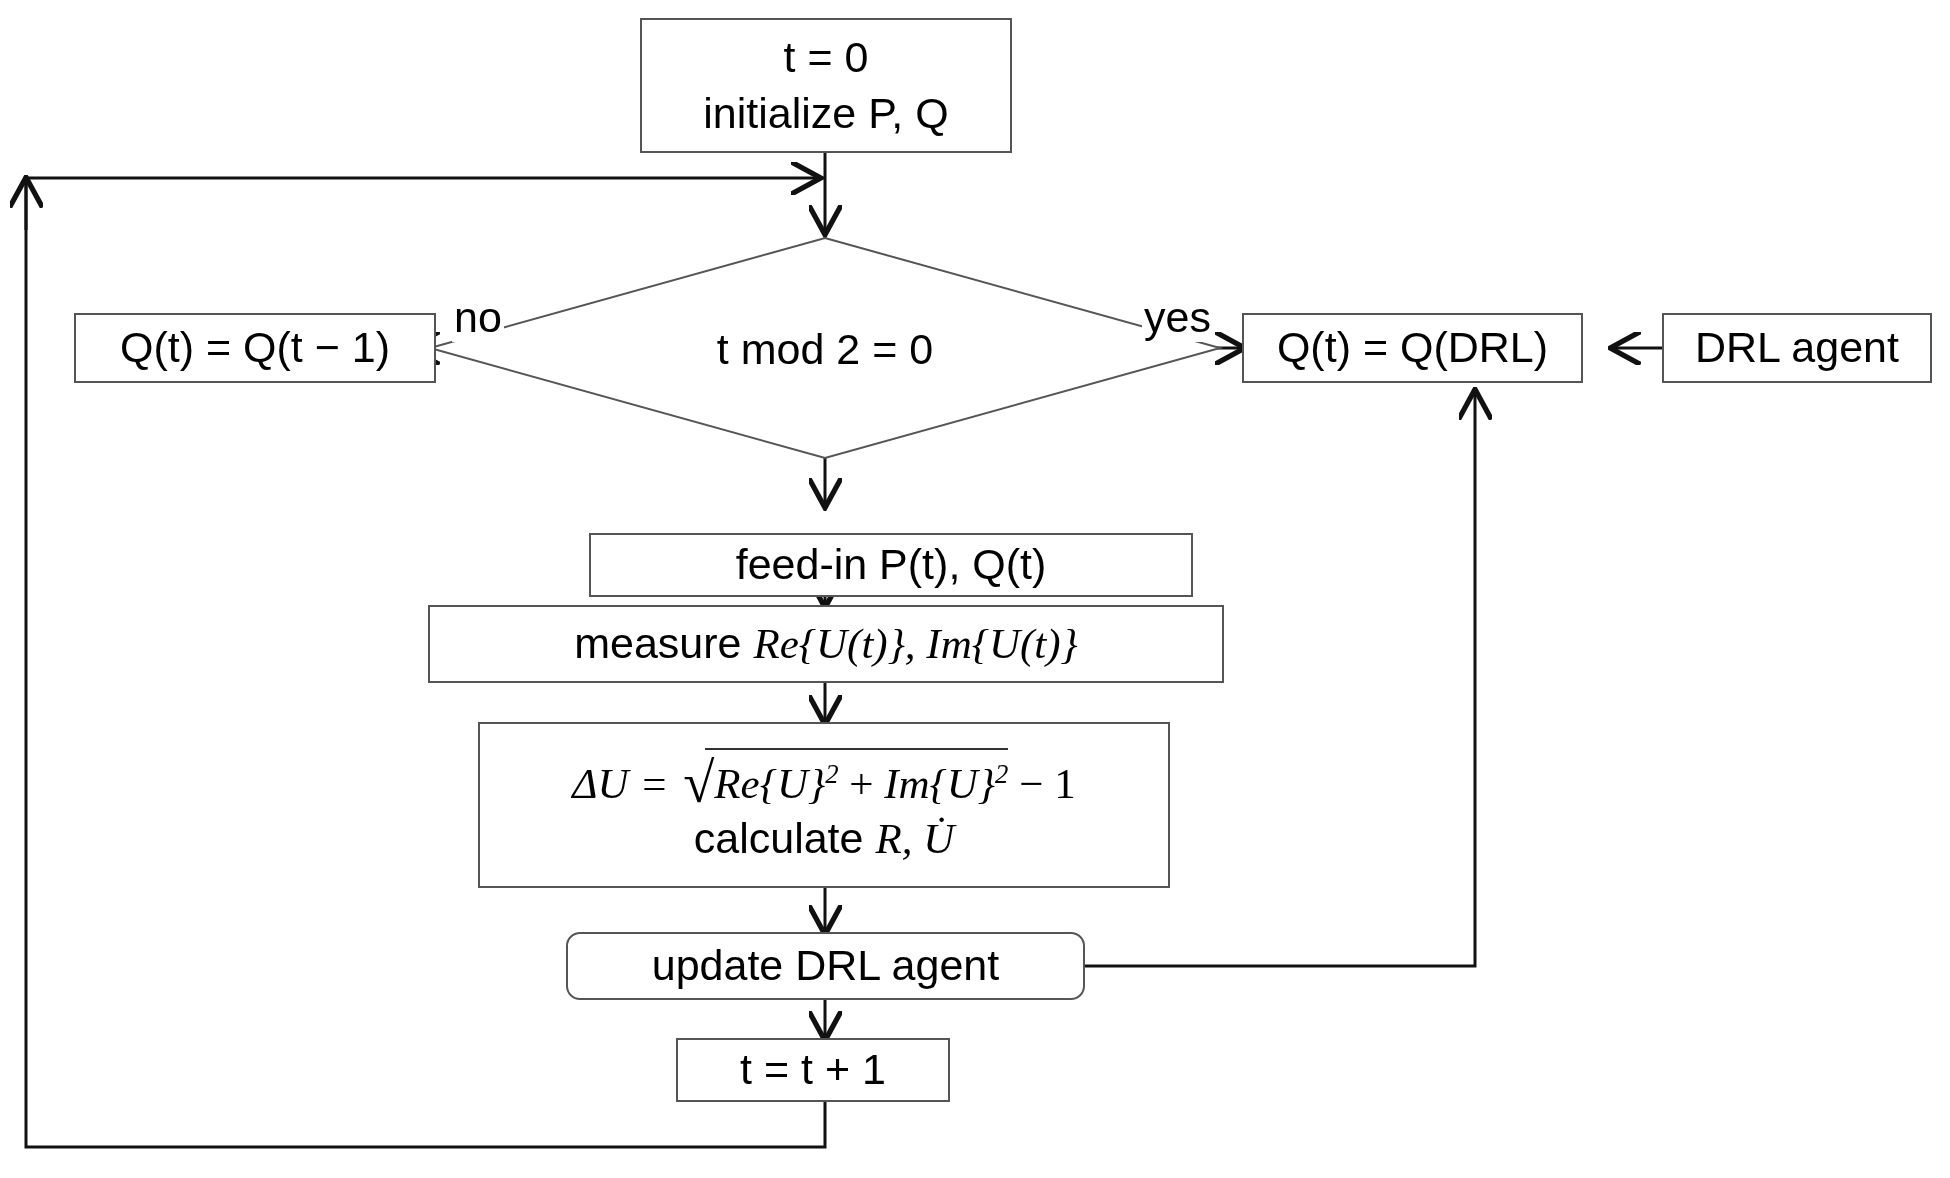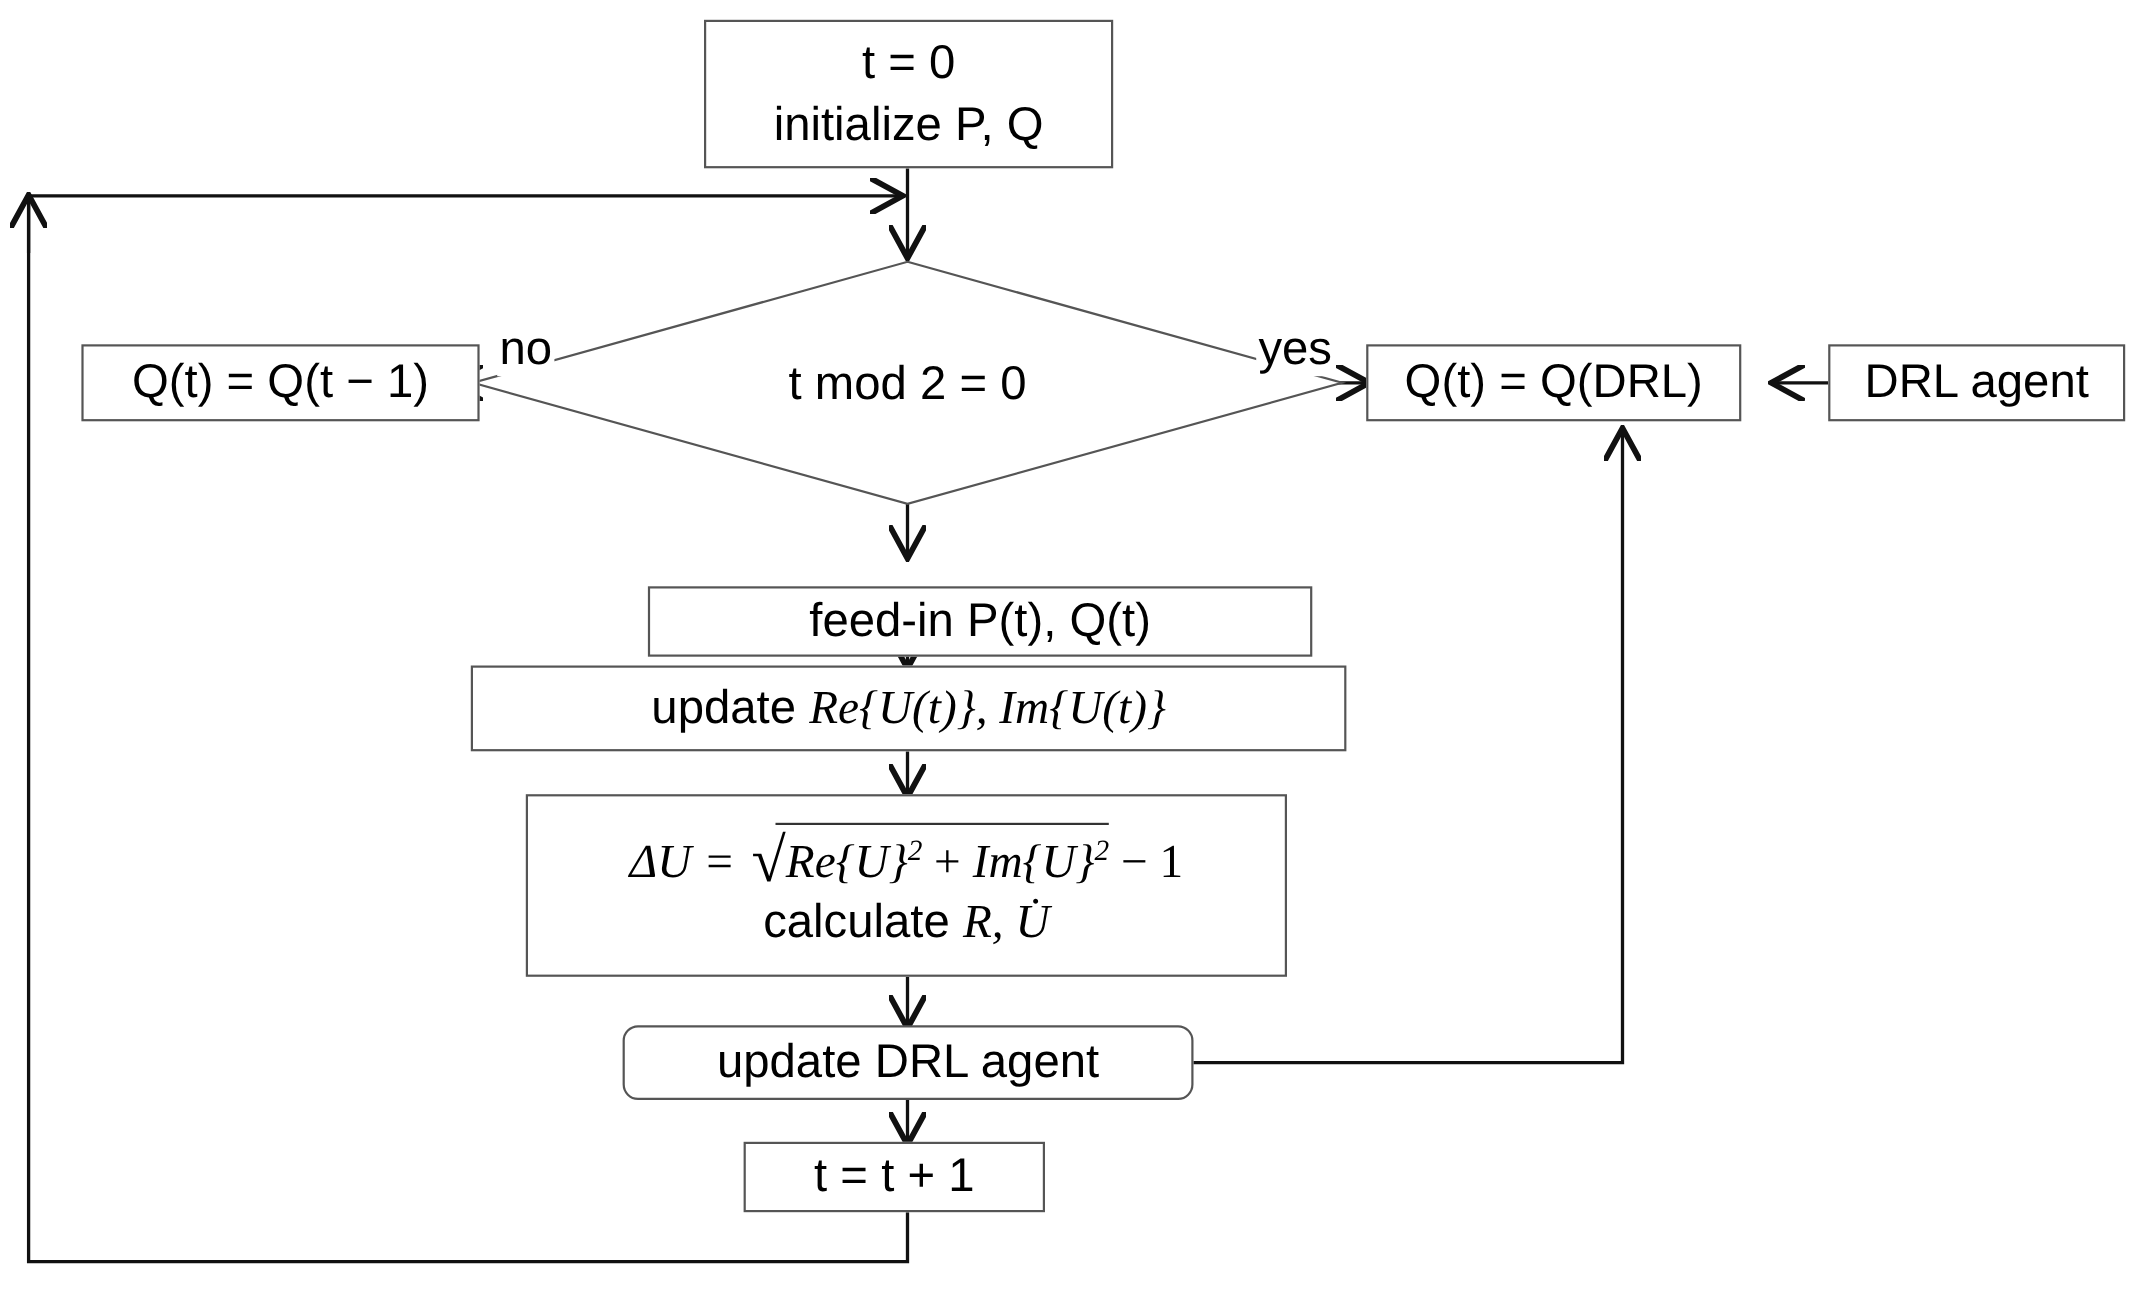--- a/index.html
+++ b/index.html
@@ -148,21 +148,21 @@
   <div class="node" style="left:1662px; top:313px; width:270px; height:70px;">
     <span>DRL agent</span>
   </div>
 
   <div class="node" style="left:548px; top:533px; width:604px; height:64px;margin-left:41px;">
     <span>feed-in P(t), Q(t)</span>
   </div>
 
   <div class="node" style="left:428px; top:605px; width:796px; height:78px;">
     <span>
-      <span>update </span><span class="math">Re{U(t)}, Im{U(t)}</span>
+      <span>measure </span><span class="math">Re{U(t)}, Im{U(t)}</span>
     </span>
   </div>
 
   <div class="node" style="left:478px; top:722px; width:692px; height:166px; line-height:1.18;">
     <span>
       <span class="math">ΔU = </span><span class="radical"><span class="bar"></span><span class="sqrt-glyph">√</span><span class="math">Re{U}</span><sup class="exp">2</sup><span class="math-up"> + </span><span class="math">Im{U}</span><sup class="exp">2</sup></span><span class="math-up"> − 1</span>
     </span>
     <span class="line2">
       <span>calculate </span><span class="math">R, U̇</span>
     </span>

